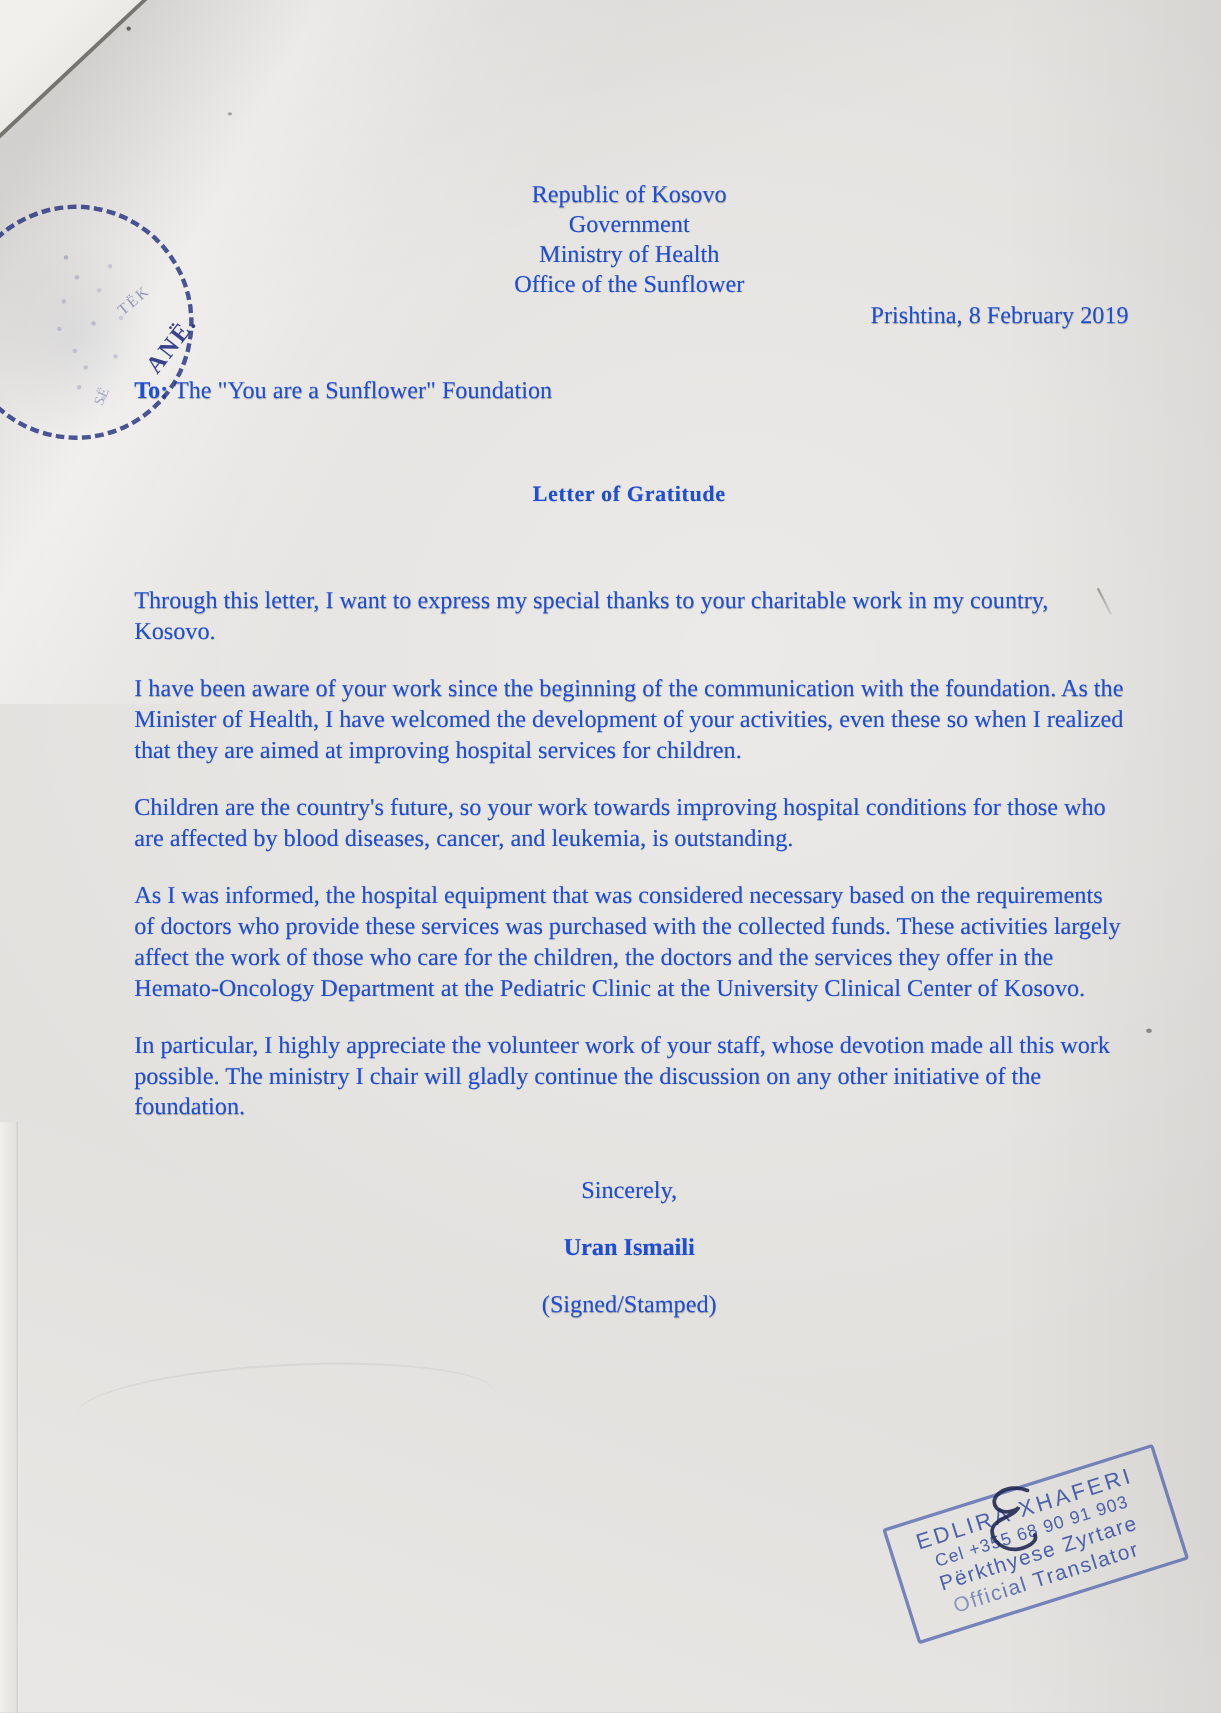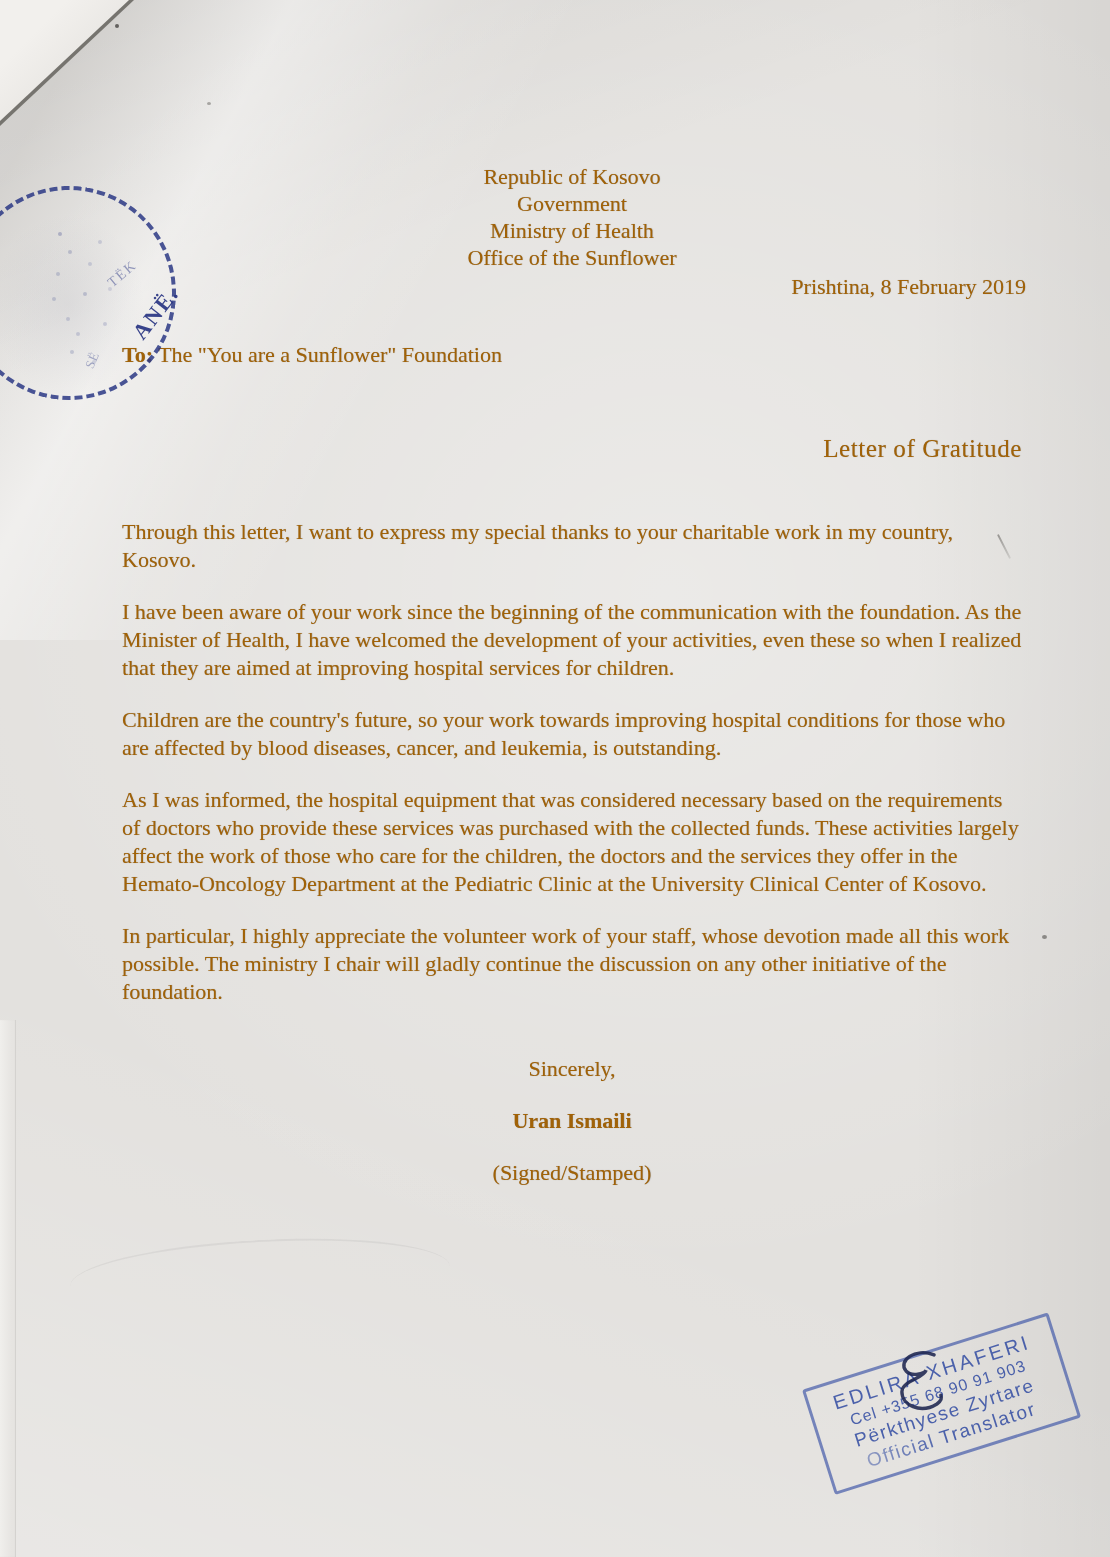--- a/index.html
+++ b/index.html
@@ -35,34 +35,34 @@
     background:linear-gradient(135deg,#f2f0ed 25%,#e2e0dc 80%);
     clip-path:polygon(0 0,129px 0,0 121px);}
   .paper-crease{
     position:absolute;left:70px;top:1240px;width:380px;height:70px;border-radius:50%;
     border-top:2px solid rgba(120,118,114,0.10);transform:rotate(-3deg);pointer-events:none;
   }
 
   
   .letter-column{
     position:absolute;left:122px;top:163px;width:900px;height:1120px;
-    color:#a16207;font-size:22px;line-height:28px;
+    color:#1d4ed8;font-size:22px;line-height:28px;
     text-shadow:0.3px 0.3px 0.8px rgba(60,56,50,0.40);
   }
   .letterhead{position:absolute;left:0;right:0;top:0;text-align:center;line-height:27px;}
   .date-line{position:absolute;right:-4px;top:110px;}
   .recipient-line{position:absolute;left:0;top:178px;}
   .recipient-line .lbl{font-weight:bold;}
-  .letter-title{position:absolute;left:0;right:0;top:272px;margin:0;text-align:right;
-    font-size:25px;font-weight:normal;letter-spacing:0.6px;}
+  .letter-title{position:absolute;left:0;right:0;top:272px;margin:0;text-align:center;
+    font-size:20px;font-weight:bold;letter-spacing:0.6px;}
   .paragraphs{position:absolute;left:0;top:353px;width:900px;}
   .paragraphs p{margin:24px 0 0;}
-  .paragraphs p:first-child{margin-top:2px;}
+  .paragraphs p:first-child{margin-top:16px;}
   .closing{position:absolute;left:0;right:0;top:892px;text-align:center;}
-  .closing div{margin-bottom:24px;}
+  .closing div{margin-bottom:24px;margin-top:13px;}
   .signatory-name{font-weight:bold;}
   .signature-note{}
 
   
   .round-stamp-ring{
     position:absolute;left:-38px;top:186px;width:206px;height:206px;border-radius:50%;
     border:4px dashed rgba(44,57,133,0.85);transform:rotate(9deg);
   }
   .round-stamp-smudge{
     position:absolute;left:0px;top:205px;width:170px;height:200px;pointer-events:none;

